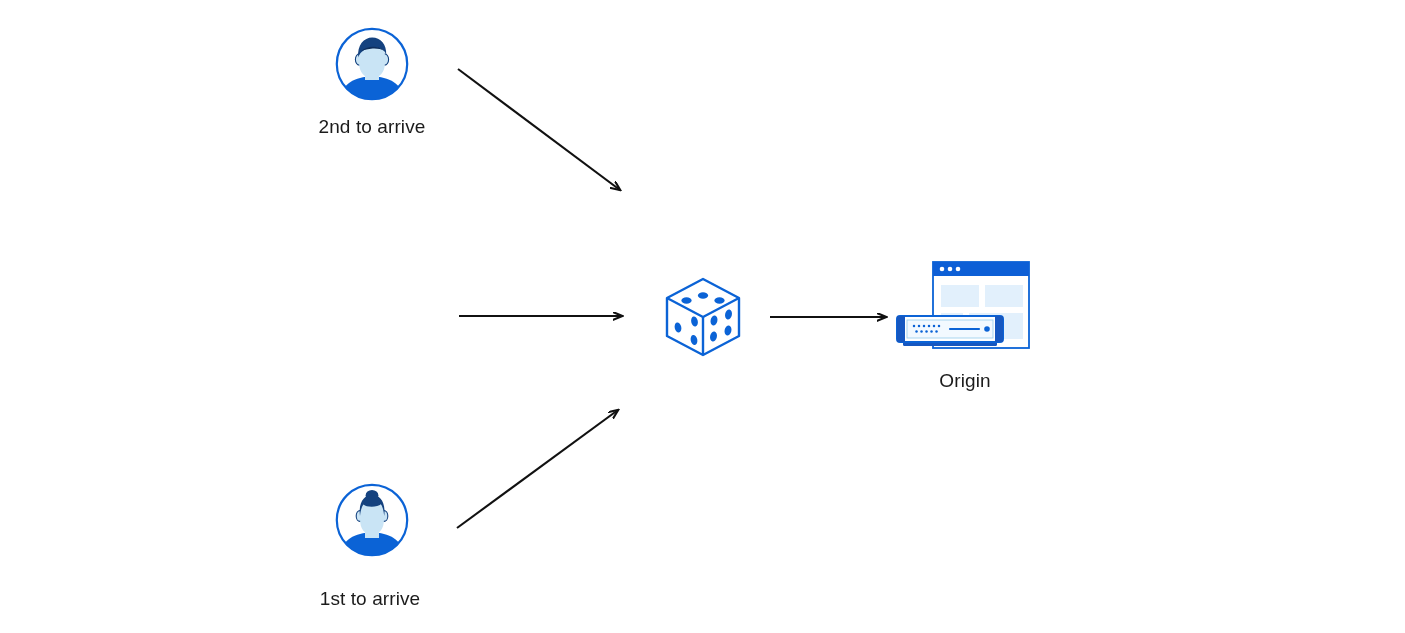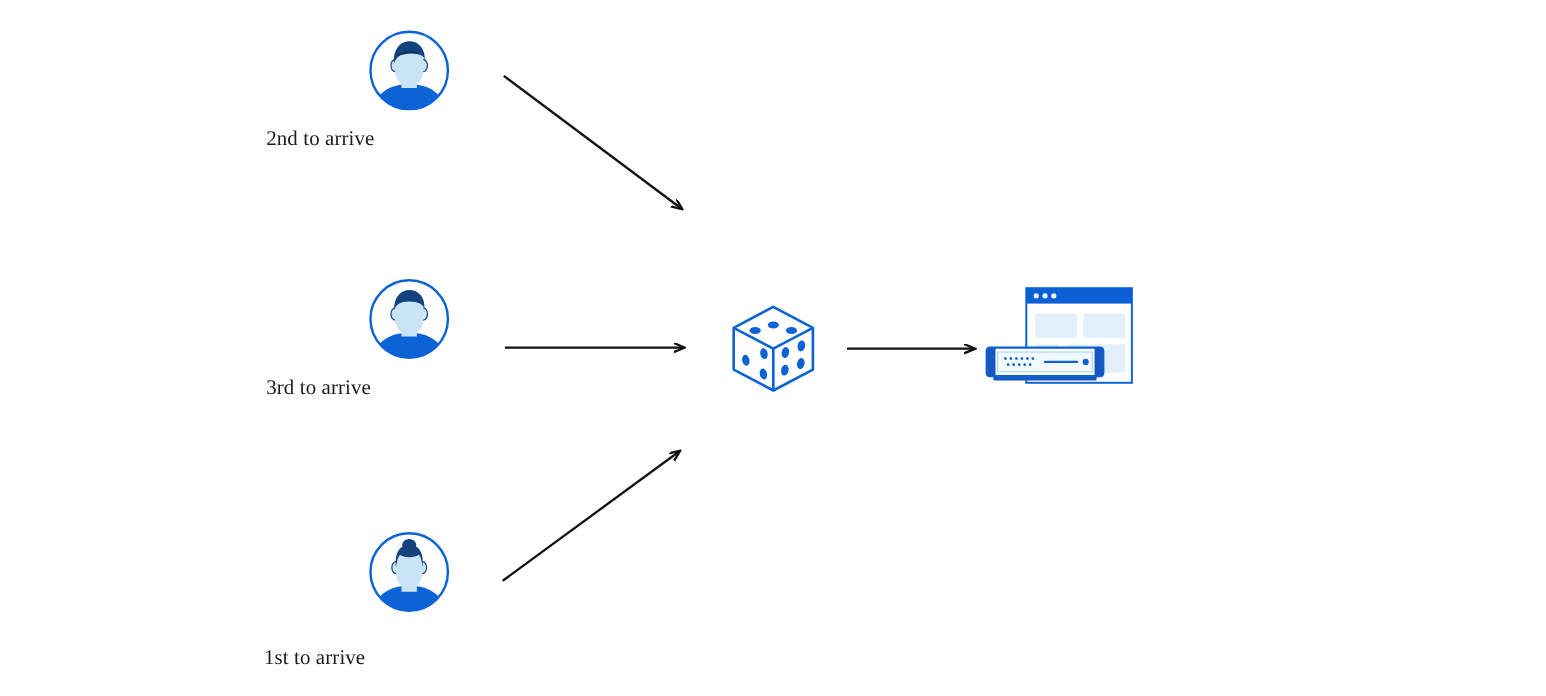--- a/index.html
+++ b/index.html
@@ -16,23 +16,24 @@
     height: 633px;
     background: #ffffff;
     overflow: hidden;
   }
   .node {
     position: absolute;
   }
   .node-label {
     position: absolute;
     width: 260px;
+    text-align: center;
     font-size: 19px;
     color: #1b1b1b;
-    font-family: Liberation Serif, serif;
+    font-family: Liberation Sans, sans-serif;
     line-height: 1.2;
     letter-spacing: 0.1px;
   }
   .arrow-layer {
     position: absolute;
     left: 0;
     top: 0;
     width: 1405px;
     height: 633px;
     pointer-events: none;
@@ -83,44 +84,20 @@
                    C51.6,26.2 49.5,23.4 45.5,22.2 C40.0,20.6 32.0,21.6 27.6,26.0
                    C25.8,27.8 24.8,29.6 24.2,31.5 Z" fill="#14427f"></path>
           <path d="M27.0,25.2 C31.0,21.0 39.0,19.6 44.6,21.4 C47.0,22.2 49.0,23.4 50.2,25.0
                    C47.0,23.0 42.0,22.2 37.0,22.8 C32.6,23.4 29.2,24.2 27.0,25.2 Z" fill="#0e2e5c"></path>
         </g>
       </svg>
     </div>
     <div class="node-label" style="left:-92px; top:90px;">2nd to arrive</div>
   </div>
 
-  <div class="node" style="left:334px; top:252px;">
-    <div class="avatar-wrap">
-      <svg width="76" height="76" viewBox="0 0 76 76" xmlns="http://www.w3.org/2000/svg">
-        <defs>
-          <clipPath id="clipAv2">
-              <circle cx="38" cy="38" r="35.2"></circle>
-            </clipPath>
-        </defs>
-        <circle cx="38" cy="38" r="35.2" fill="#ffffff" stroke="#0b63d6" stroke-width="2.2"></circle>
-        <g clip-path="url(#clipAv2)">
-          <path d="M6,76 C6,58.5 20.5,50.5 38,50.5 C55.5,50.5 70,58.5 70,76 Z" fill="#0b63d6"></path>
-          <path d="M31,44 h14 v10 h-14 z" fill="#c9e4f5"></path>
-          <path d="M31,46.5 q7,5.5 14,0 v-2.5 h-14 z" fill="#9fd0ee"></path>
-          <ellipse cx="25.4" cy="33.5" rx="4.0" ry="5.6" fill="#c9e4f5" stroke="#14427f" stroke-width="1.1"></ellipse>
-          <ellipse cx="50.6" cy="33.5" rx="4.0" ry="5.6" fill="#c9e4f5" stroke="#14427f" stroke-width="1.1"></ellipse>
-          <path d="M25,30.5 C25,18.5 31.5,13 38,13 C44.5,13 51,18.5 51,30.5 L51,36.5
-                   C51,46.5 45.5,52 38,52 C30.5,52 25,46.5 25,36.5 Z" fill="#c9e4f5"></path>
-          <path d="M24.4,30.0 C23.6,18.6 30.2,11.6 38.2,11.6 C46.4,11.6 52.6,18.4 51.8,28.4
-                   C50.4,24.6 46.6,22.0 38.0,22.0 C29.8,22.0 25.8,25.0 24.4,30.0 Z" fill="#14427f"></path>
-        </g>
-      </svg>
-    </div>
-    <div class="node-label" style="left:-92px; top:90px;">3rd to arrive</div>
-  </div>
 
   <div class="node" style="left:334px; top:482px;">
     <div class="avatar-wrap">
       <svg width="76" height="76" viewBox="0 0 76 76" xmlns="http://www.w3.org/2000/svg">
         <defs>
           <clipPath id="clipAv3">
               <circle cx="38" cy="38" r="35.2"></circle>
             </clipPath>
         </defs>
         <circle cx="38" cy="38" r="35.2" fill="#ffffff" stroke="#0b63d6" stroke-width="2.2"></circle>
@@ -202,15 +179,16 @@
               <circle cx="26.5" cy="73.5" r="1.25"></circle>
             <circle cx="31.5" cy="73.5" r="1.25"></circle>
               <circle cx="36.5" cy="73.5" r="1.25"></circle>
             <circle cx="41.5" cy="73.5" r="1.25"></circle>
           </g>
           <line x1="55" y1="71" x2="84" y2="71" stroke="#0b63d6" stroke-width="2.2" stroke-linecap="round"></line>
           <circle cx="92" cy="71" r="2.8" fill="#0b63d6"></circle>
         </g>
       </svg>
     </div>
+    <div class="node-label" style="left:-60px; top:112px;">Origin</div>
   </div>
 
 </div>
 
 </body></html>

